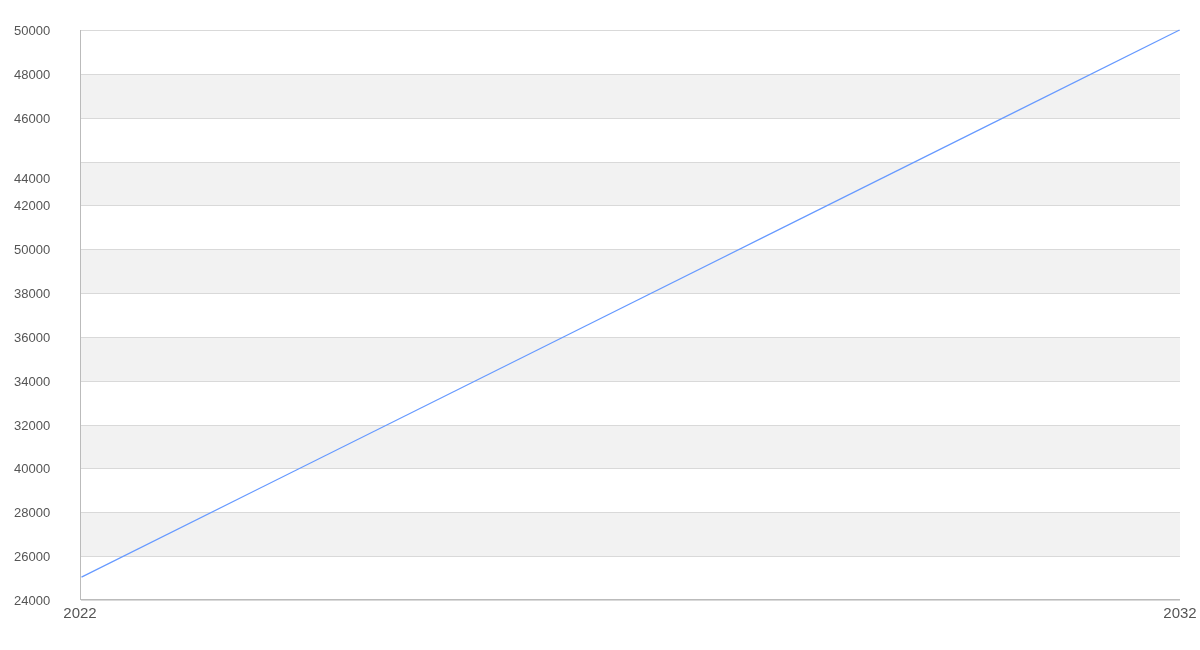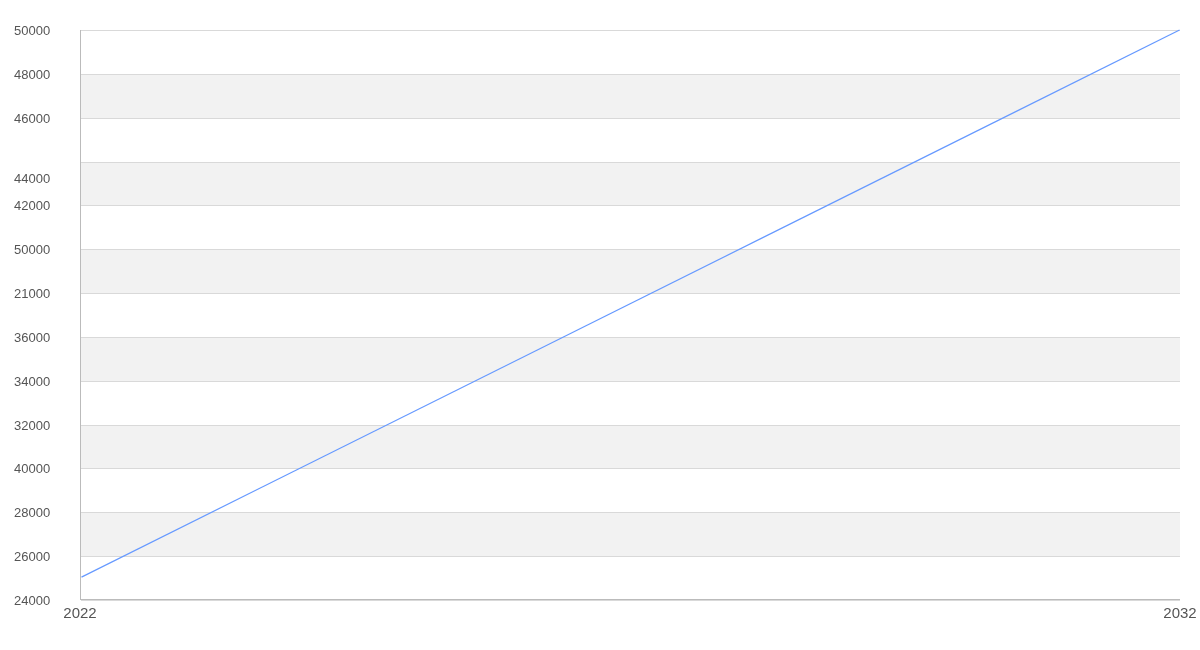--- a/index.html
+++ b/index.html
@@ -110,21 +110,21 @@
         <path d="M0 548.0769230769231 L1100 0" class="series-line" style="stroke: rgb(102, 153, 255);"></path>
       </svg>
   </div>
 <div class="ytick" style="top: 600px;">24000</div>
     <div class="ytick" style="top: 556.154px;">26000</div>
     <div class="ytick" style="top: 512.308px;">28000</div>
     <div class="ytick" style="top: 468.462px;">40000</div>
     <div class="ytick" style="top: 424.615px;">32000</div>
     <div class="ytick" style="top: 380.769px;">34000</div>
     <div class="ytick" style="top: 336.923px;">36000</div>
-    <div class="ytick" style="top: 293.077px;">21000</div>
+    <div class="ytick" style="top: 293.077px;">38000</div>
     <div class="ytick" style="top: 249.231px;">50000</div>
     <div class="ytick" style="top: 205.385px;">42000</div>
     <div class="ytick" style="top: 178px;">44000</div>
     <div class="ytick" style="top: 117.692px;">46000</div>
     <div class="ytick" style="top: 73.8462px;">48000</div>
     <div class="ytick" style="top: 30px;">50000</div>
     <div class="xtick" style="left: 80px;">2022</div>
     <div class="xtick" style="left: 1180px;">2032</div>
   </div>
 

